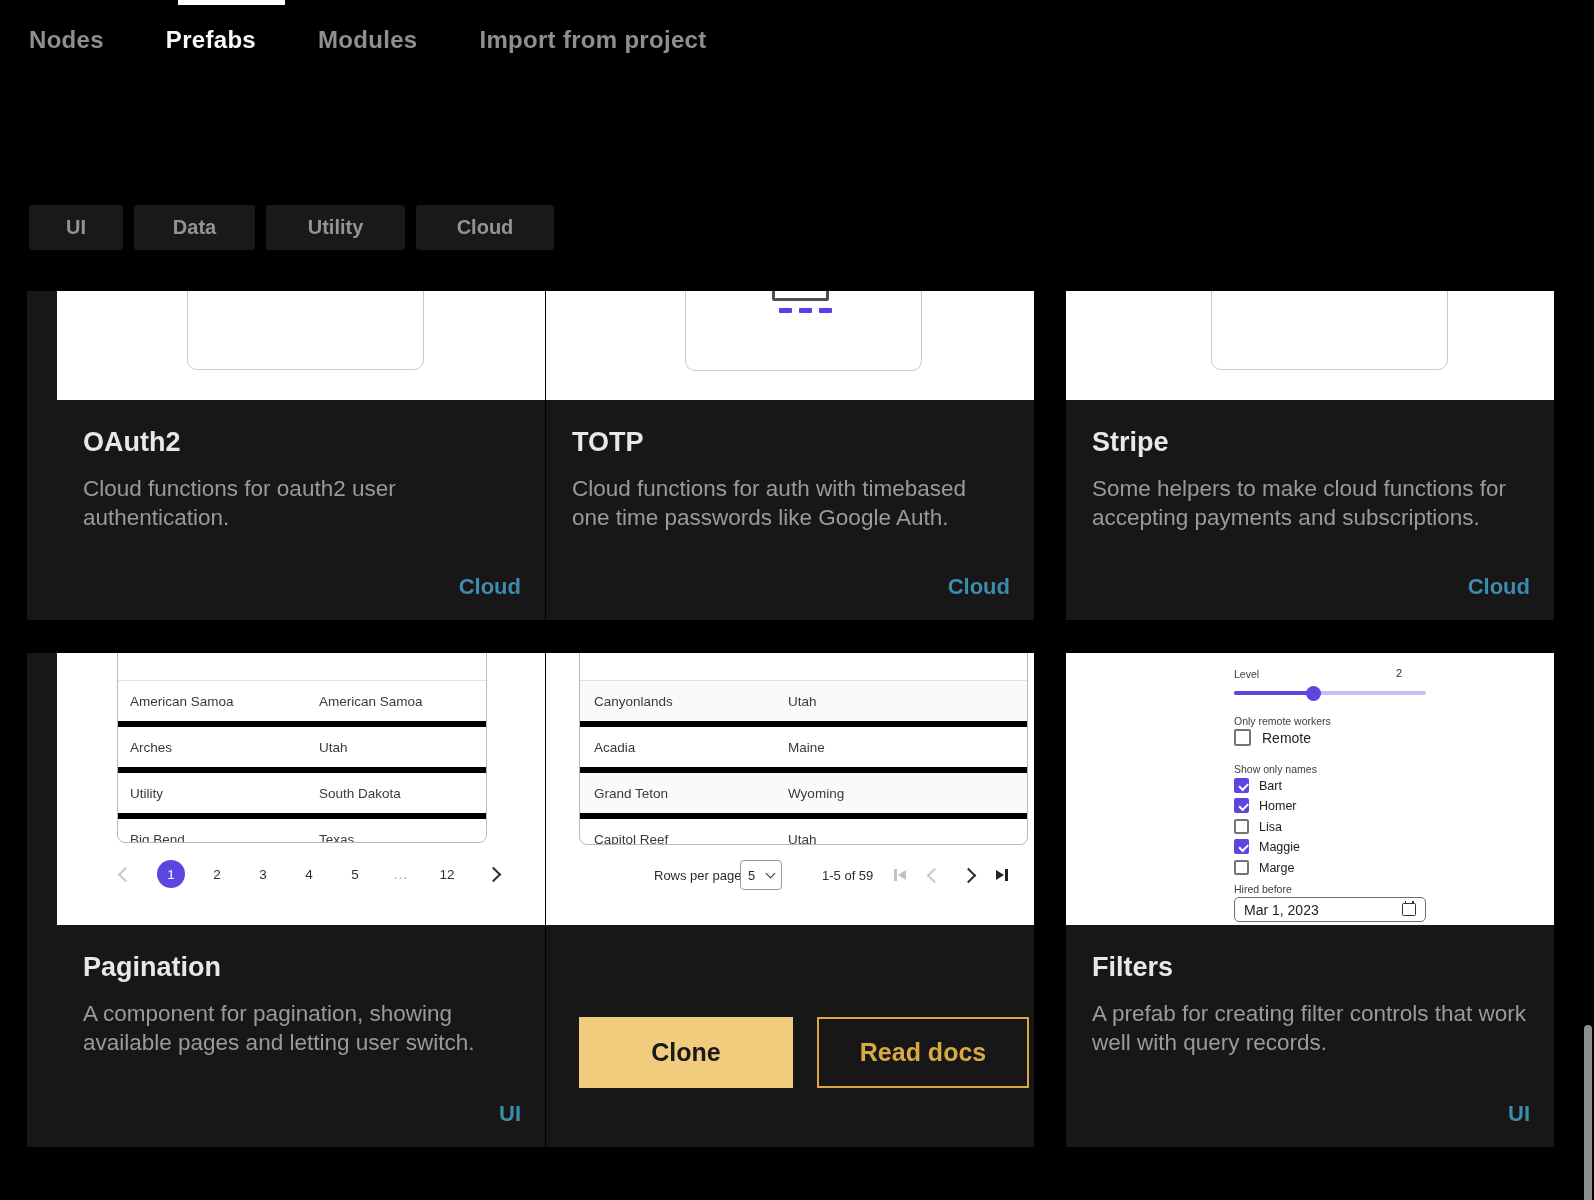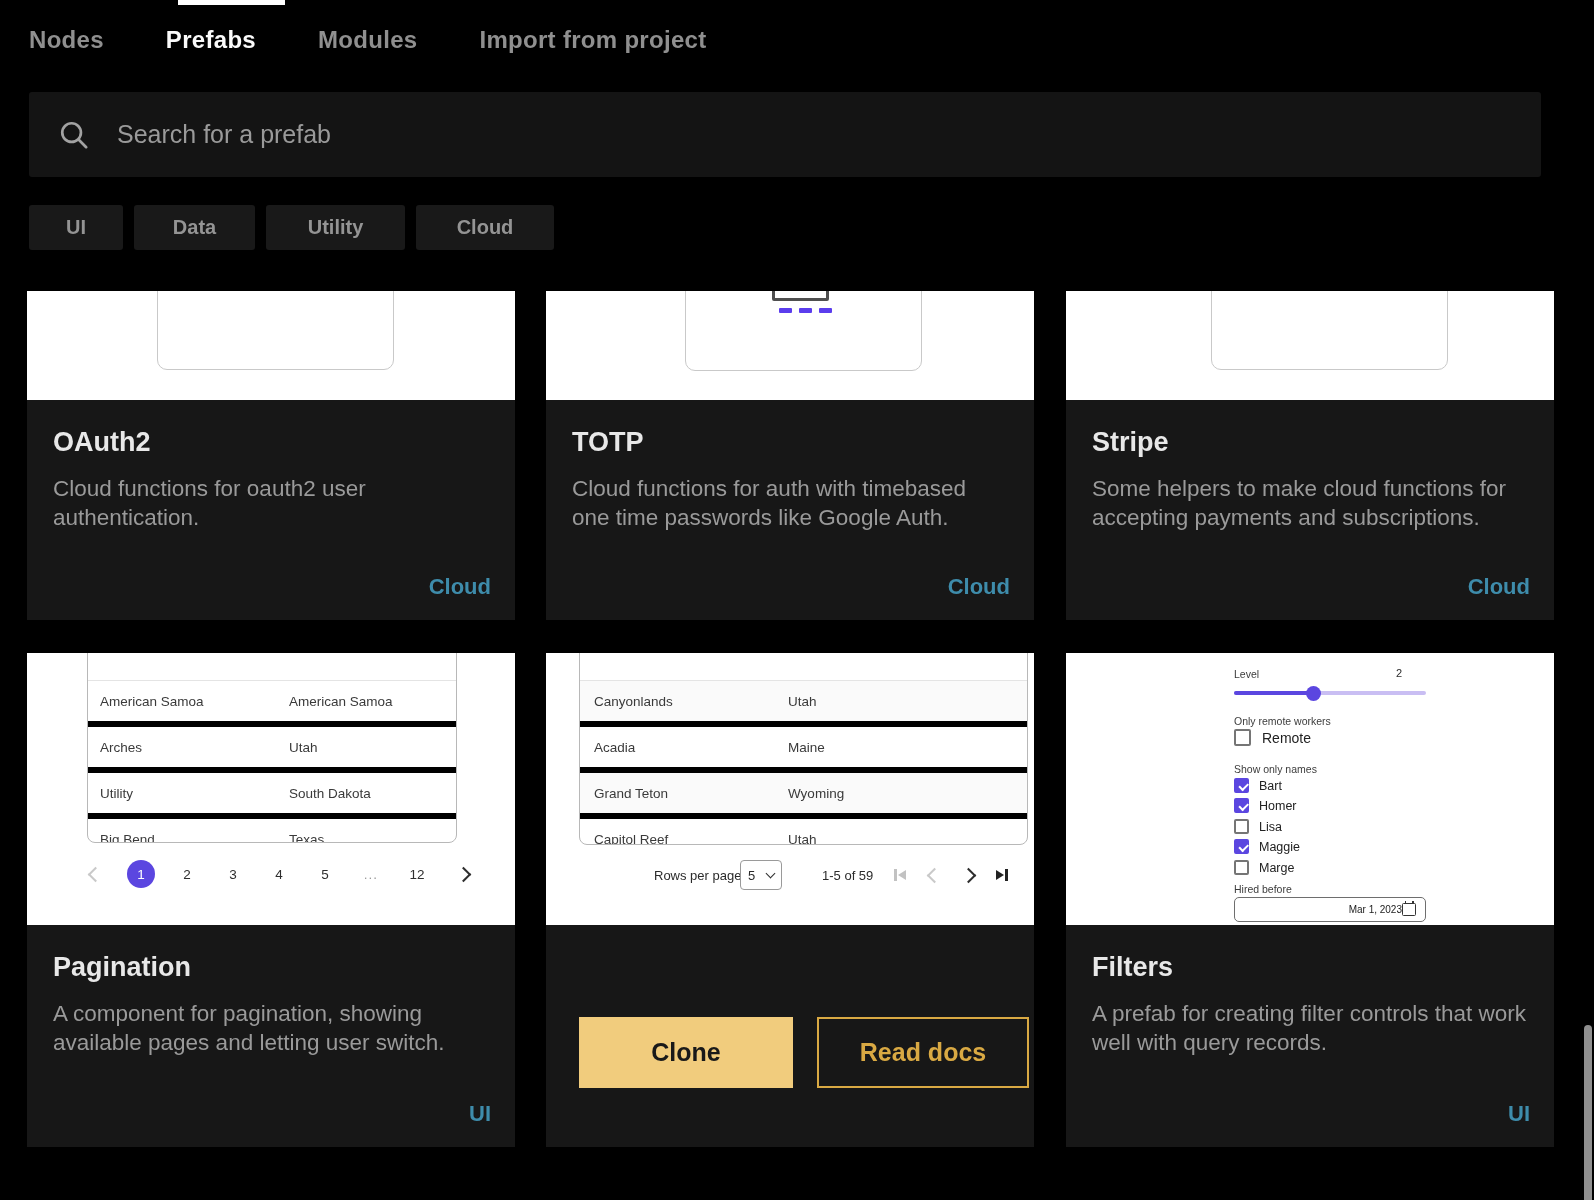--- a/index.html
+++ b/index.html
@@ -22,21 +22,21 @@
   
   .chips{position:absolute;left:29px;top:205px;display:flex;gap:11px;}
   .chip{height:45px;background:#191919;color:#949494;font-weight:700;font-size:20px;
         display:flex;align-items:center;justify-content:center;border-radius:3px;cursor:pointer;}
   .chip.w1{width:94px;}.chip.w2{width:121px;}.chip.w3{width:139px;}.chip.w4{width:138px;}
 
   
   .card{position:absolute;background:#171717;width:488px;}
   .row1{top:291px;height:329px;}
   .row2{top:653px;height:494px;}
-  .c1{left:27px;}.c2{left:546px;}.c3{left:1066px;}
+  .c1{left:27px;padding-left:30px;}.c2{left:546px;}.c3{left:1066px;}
   .preview{position:relative;background:#ffffff;overflow:hidden;}
   .row1 .preview{height:109px;}
   .row2 .preview{height:272px;}
   .info{position:relative;}
   .row1 .info{height:220px;}
   .row2 .info{height:222px;}
   .card-title{font-size:27px;font-weight:700;color:#e8e8e8;margin:0;padding:27px 26px 0;}
   .card-desc{font-size:22.5px;color:#9a9a9a;line-height:29px;margin:0;padding:16px 26px 0;}
   .card-tag{position:absolute;right:24px;bottom:20px;font-size:22px;font-weight:700;color:#3e8cab;}
 
@@ -96,22 +96,22 @@
   .slider-fill{position:absolute;left:0;top:0;width:79px;height:4px;background:#5b46e0;border-radius:2px;}
   .slider-thumb{position:absolute;left:240px;top:33px;width:15px;height:15px;border-radius:50%;background:#5b46e0;}
   .cb{position:absolute;width:15px;height:15px;border:2px solid #757575;border-radius:2px;box-sizing:border-box;background:#fff;}
   .cb.big{width:17px;height:17px;}
   .cb.checked{background:#5b46e0;border-color:#5b46e0;}
   .cb.checked::after{content:"";position:absolute;left:2.5px;top:3px;width:7px;height:3.5px;
                      border-left:2px solid #fff;border-bottom:2px solid #fff;transform:rotate(-45deg);}
   .cb-label{position:absolute;font-size:12.5px;color:#222;}
   .cb-label.big{font-size:14px;}
   .date-input{position:absolute;left:168px;top:244px;width:192px;height:25px;border:1.5px solid #6e6e6e;border-radius:5px;
-              box-sizing:border-box;display:flex;align-items:center;justify-content:flex-end;
-              padding:0 9px;font-size:10px;color:#222;background:#fff;}
+              box-sizing:border-box;display:flex;align-items:center;justify-content:space-between;
+              padding:0 9px;font-size:14px;color:#222;background:#fff;}
   .cal-icon{width:12px;height:11px;border:1.5px solid #333;border-radius:1.5px;position:relative;}
   .cal-icon::before{content:"";position:absolute;left:1.5px;top:-3.5px;width:1.5px;height:3px;background:#333;}
   .cal-icon::after{content:"";position:absolute;right:1.5px;top:-3.5px;width:1.5px;height:3px;background:#333;}
 
   
   .scroll-thumb{position:absolute;right:2px;top:1025px;width:8px;height:185px;border-radius:4px;background:#8f8f8f;}
 </style>
 </head>
 <body>
 
@@ -119,27 +119,20 @@
 
   <div class="tab-indicator"></div>
 
   <div class="tabs">
     <div class="tab">Nodes</div>
     <div class="tab active">Prefabs</div>
     <div class="tab">Modules</div>
     <div class="tab">Import from project</div>
   </div>
 
-  <div class="searchbar">
-    <svg width="34" height="34" viewBox="0 0 24 24">
-      <circle cx="10.3" cy="10.3" r="6.6" stroke="#a2a2a2" stroke-width="1.9" fill="none"></circle>
-      <line x1="15.2" y1="15.2" x2="20.6" y2="20.6" stroke="#a2a2a2" stroke-width="1.9" stroke-linecap="round"></line>
-    </svg>
-    <input placeholder="Search for a prefab" style="">
-  </div>
 
   <div class="chips">
     <div class="chip w1">UI</div>
     <div class="chip w2">Data</div>
     <div class="chip w3">Utility</div>
     <div class="chip w4">Cloud</div>
   </div>
 
   <div class="card row1 c1">
     <div class="preview">

